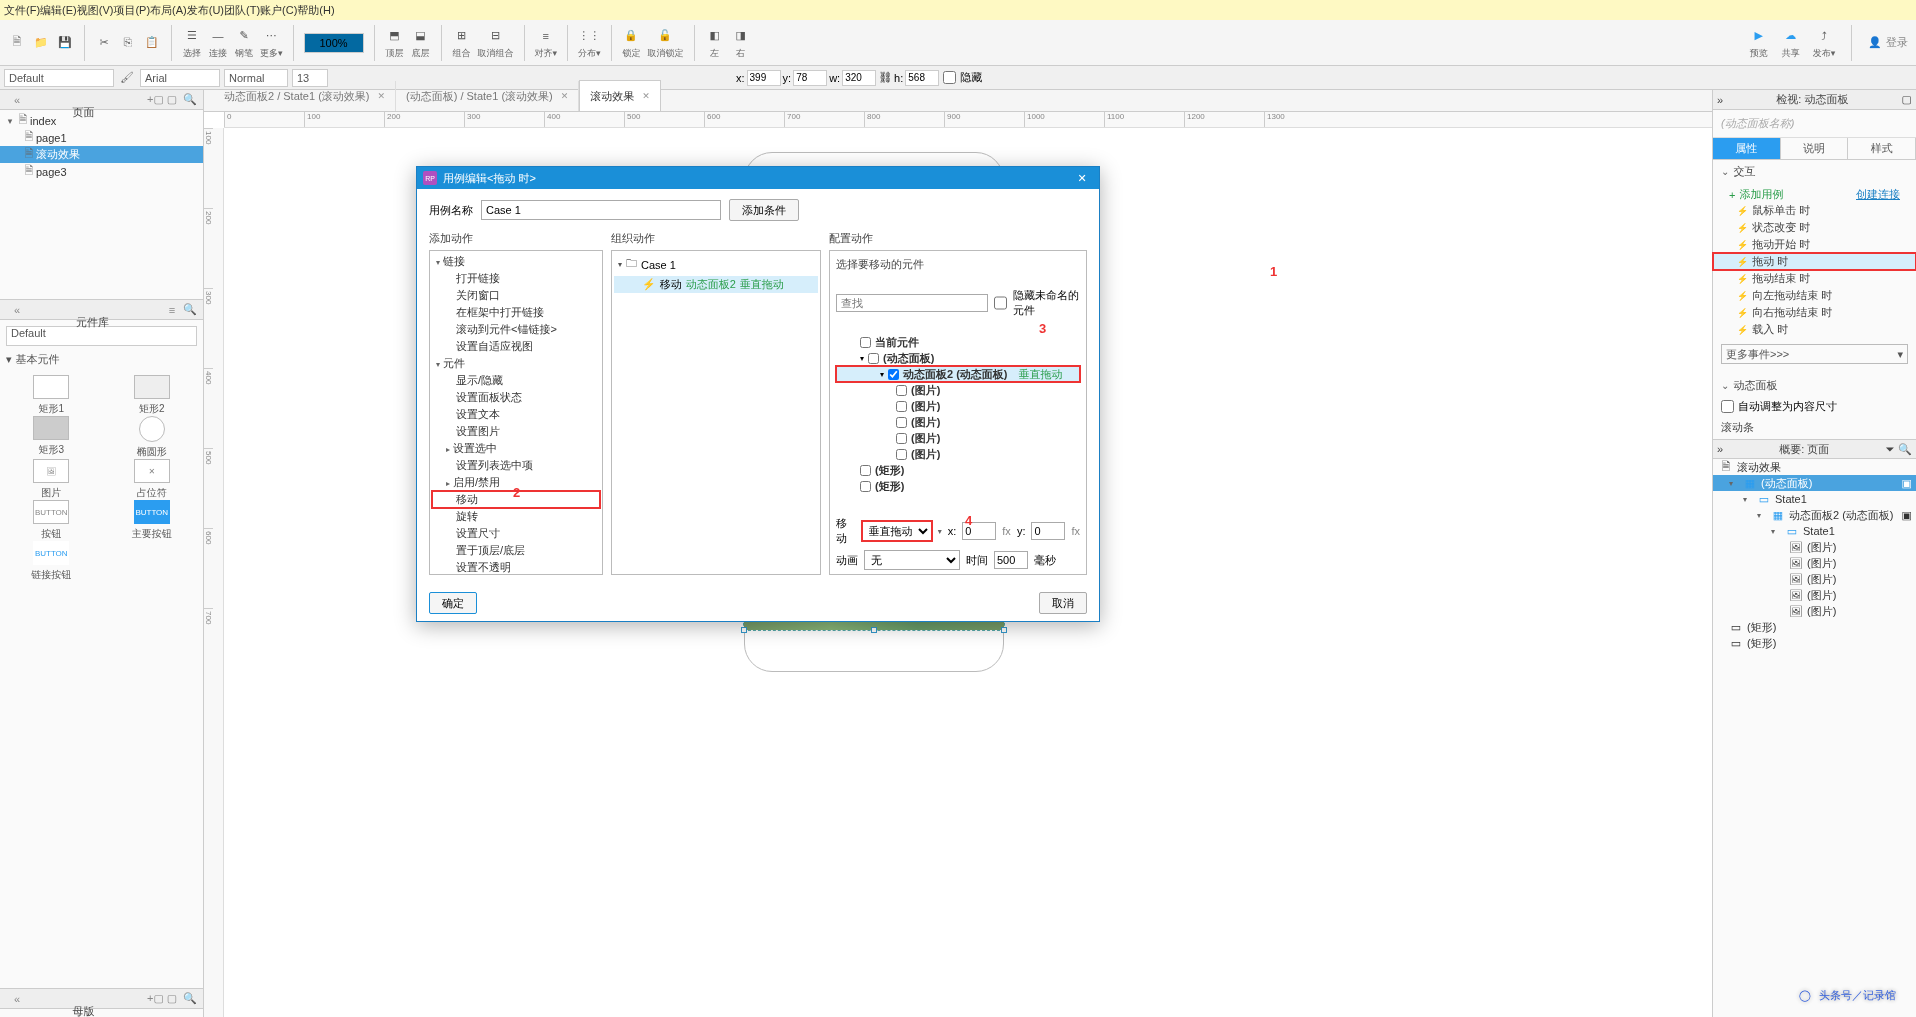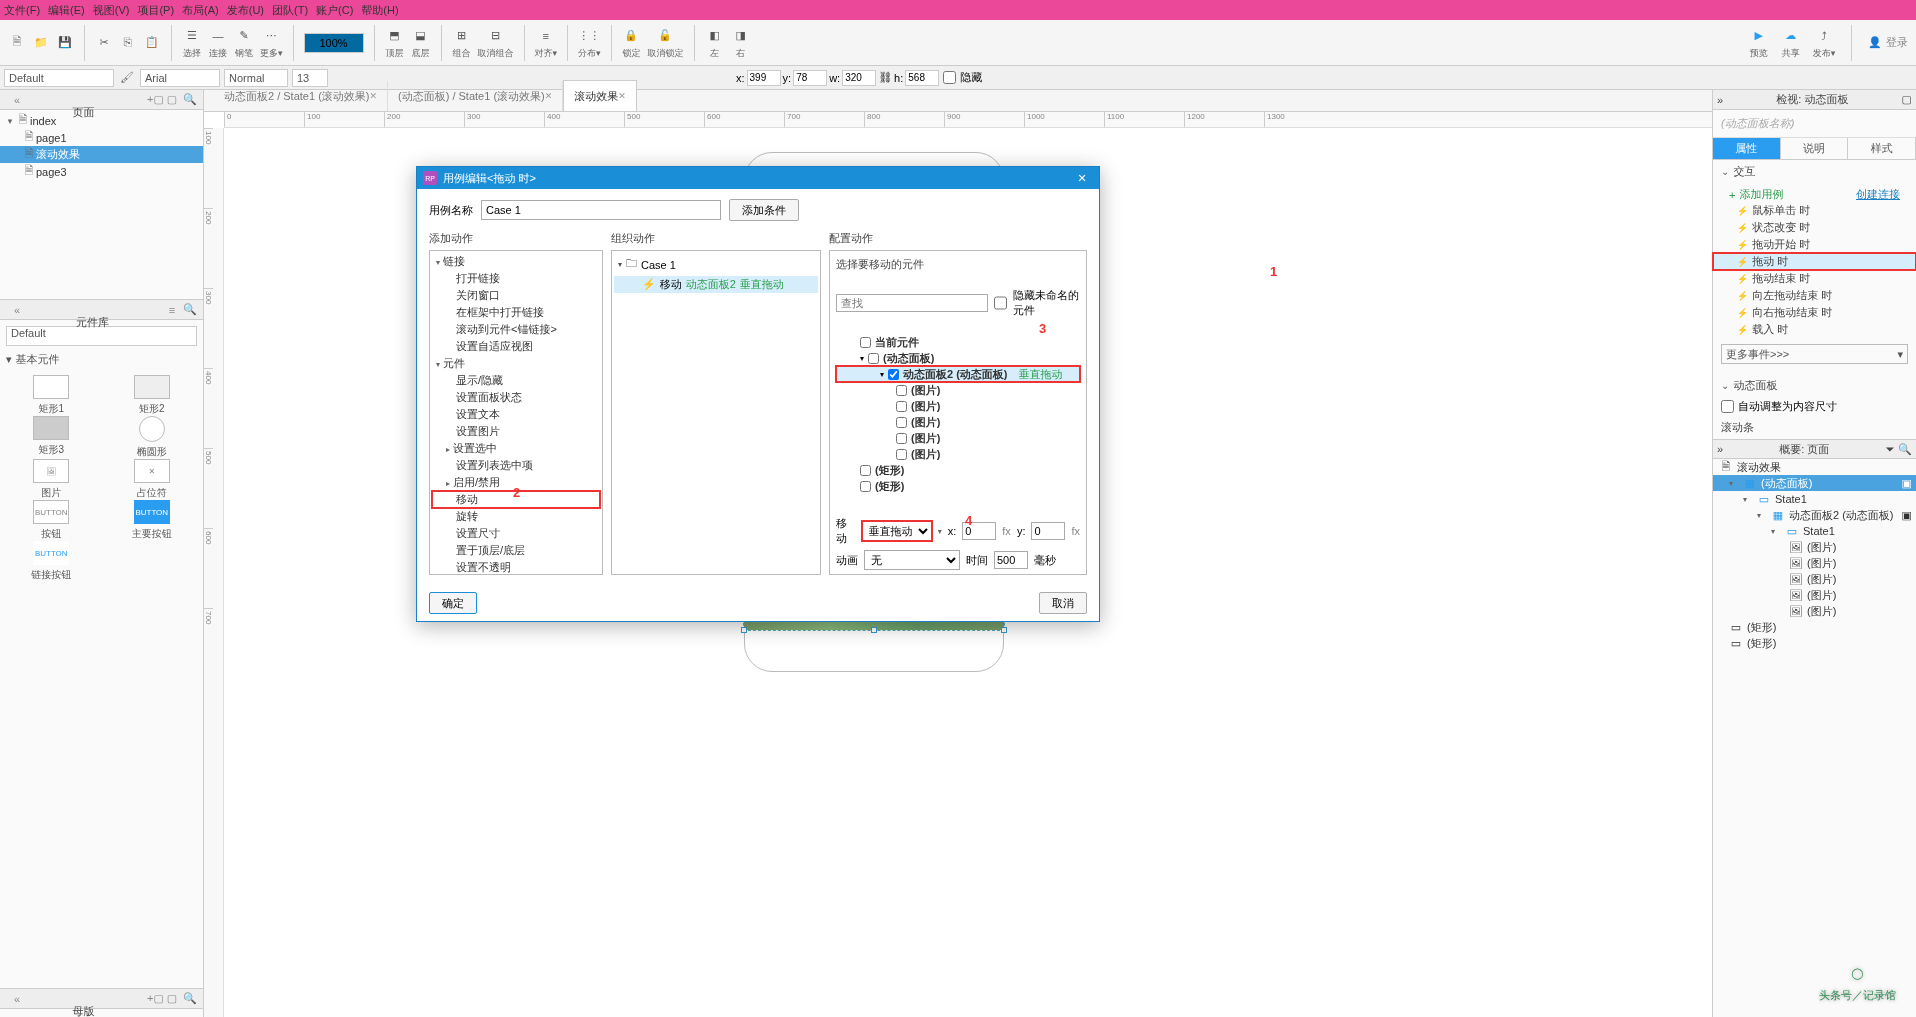--- a/index.html
+++ b/index.html
@@ -1,19 +1,19 @@
 <!DOCTYPE html>
 <html><head>
 <meta charset="utf-8">
 <style>
 * { box-sizing: border-box; margin: 0; padding: 0; font-family: "Microsoft YaHei", Arial, sans-serif; font-size: 11px; }
 body { background: #f0f0f0; overflow: hidden; position: relative; width: 1916px; height: 1017px; }
 
 
-.menubar { height: 20px; background: #ec4899; display: flex; align-items: center; padding: 0 4px; gap: 8px; }
+.menubar { height: 20px; background: #fef9c3; display: flex; align-items: center; padding: 0 4px; }
 .menubar span { color: #333; cursor: default; }
 
 
 .toolbar { height: 46px; background: #f5f5f5; border-bottom: 1px solid #ccc; display: flex; align-items: center; padding: 2px 8px; gap: 6px; }
 .tool-group { display: flex; flex-direction: column; align-items: center; gap: 1px; }
 .tool-group .icon { width: 20px; height: 20px; display: flex; align-items: center; justify-content: center; color: #555; }
 .tool-group .lbl { font-size: 9px; color: #666; }
 .tool-sep { width: 1px; height: 36px; background: #ccc; margin: 0 4px; }
 .zoom-box { width: 60px; height: 20px; border: 1px solid #ccc; background: #0369a1; display: flex; align-items: center; justify-content: center; }
 .toolbar-right { margin-left: auto; display: flex; align-items: center; gap: 12px; }
@@ -54,21 +54,21 @@
 .widget-thumb { width: 36px; height: 24px; border: 1px solid #bbb; background: #fff; display: flex; align-items: center; justify-content: center; font-size: 8px; color: #888; }
 .widget-thumb.blue { background: #2b9df0; border-color: #2b9df0; }
 .widget-thumb.circle { border-radius: 50%; width: 26px; height: 26px; }
 .widget-lbl { font-size: 10px; color: #555; }
 
 
 .masters { height: 28px; }
 
 
 .tabs { height: 22px; background: #f5f5f5; border-bottom: 1px solid #ccc; display: flex; align-items: flex-end; }
-.tab { height: 20px; padding: 15px 10px; display: flex; align-items: center; color: #777; gap: 0; border-right: 1px solid #ddd; }
+.tab { height: 20px; padding: 15px 10px; display: flex; align-items: center; color: #777; gap: 8px; border-right: 1px solid #ddd; }
 .tab.active { background: #fff; color: #333; border-top: 1px solid #ccc; border-left: 1px solid #ccc; border-right: 1px solid #ccc; }
 .tab .x { color: #999; font-size: 9px; }
 
 .canvas-area { flex: 1; position: relative; background: #fff; overflow: hidden; }
 .ruler-h { position: absolute; top: 0; left: 20px; right: 0; height: 16px; background: #f8f8f8; border-bottom: 1px solid #ddd; display: flex; }
 .ruler-h .tick { width: 80px; border-left: 1px solid #ccc; font-size: 8px; color: #888; padding-left: 2px; }
 .ruler-v { position: absolute; top: 16px; left: 0; width: 20px; bottom: 0; background: #f8f8f8; border-right: 1px solid #ddd; }
 .ruler-v .tick { height: 80px; border-top: 1px solid #ccc; font-size: 8px; color: #888; writing-mode: vertical-rl; padding-top: 2px; }
 
 
@@ -150,21 +150,21 @@
 .more-evt { margin: 6px 8px; height: 20px; border: 1px solid #bbb; padding: 0 4px; display: flex; align-items: center; color: #555; }
 
 .outline { flex: 1; overflow: auto; }
 .outline .hdr2 { height: 20px; background: #eee; border-top: 1px solid #ccc; border-bottom: 1px solid #ccc; display: flex; align-items: center; justify-content: center; color: #444; }
 .outline .row { display: flex; align-items: center; height: 16px; padding-left: 6px; gap: 4px; color: #333; }
 .outline .row.sel { background: #4aa3df; color: #fff; }
 .outline .arrow { width: 10px; font-size: 8px; color: #666; }
 .outline .ficon { width: 14px; text-align: center; }
 
 
-.watermark { position: absolute; right: 20px; bottom: 14px; color: #15803d; font-size: 22px; opacity: .9; text-shadow: 0 0 4px rgba(0,0,0,.5); display: flex; align-items: center; gap: 8px; flex-direction: column; }
+.watermark { position: absolute; right: 20px; bottom: 14px; color: #1d4ed8; font-size: 22px; opacity: .9; text-shadow: 0 0 4px rgba(0,0,0,.5); display: flex; align-items: center; gap: 8px; }
 
 
 .svg { width: 18px; height: 18px; display: inline-flex; align-items: center; justify-content: center; color: #666; }
 </style>
 </head>
 <body>
 
 <div class="menubar">
   <span>文件(F)</span>
   <span>编辑(E)</span>

